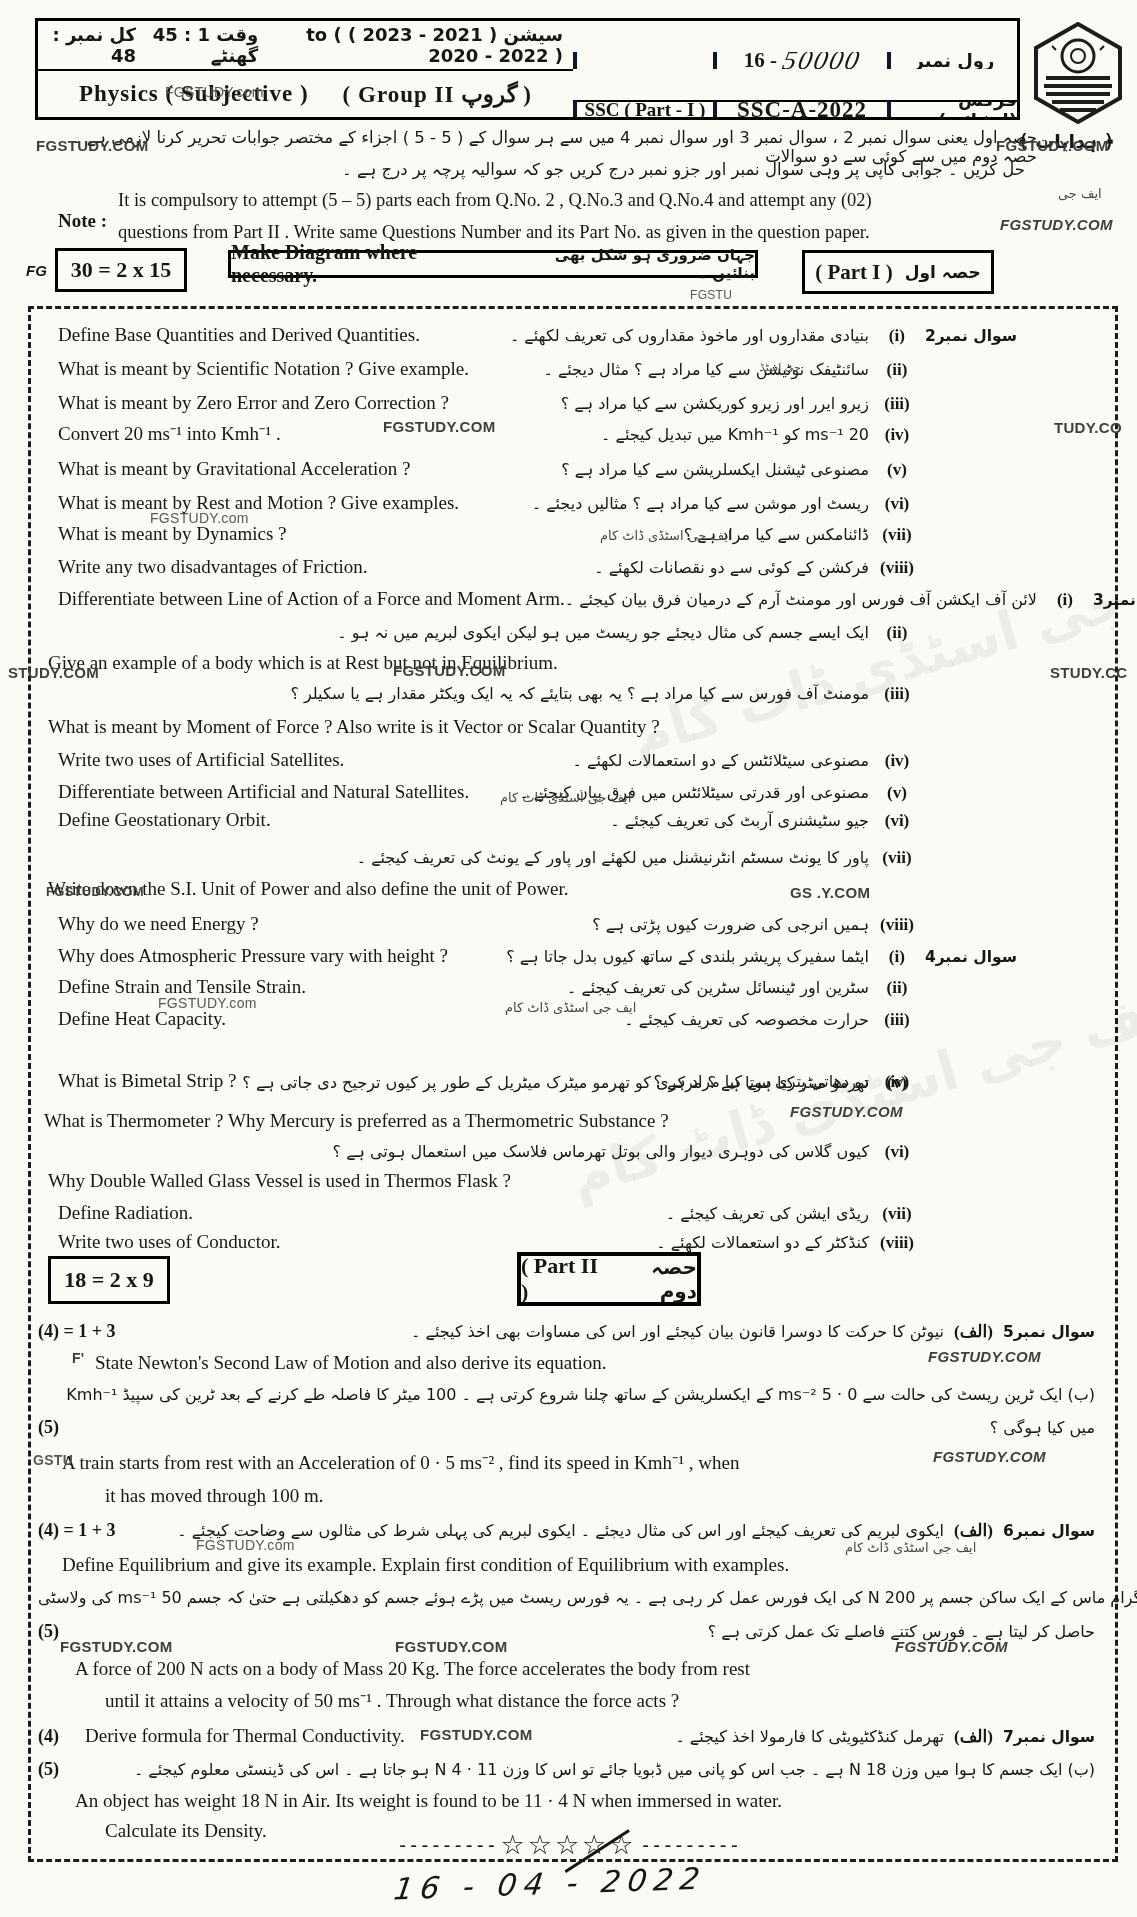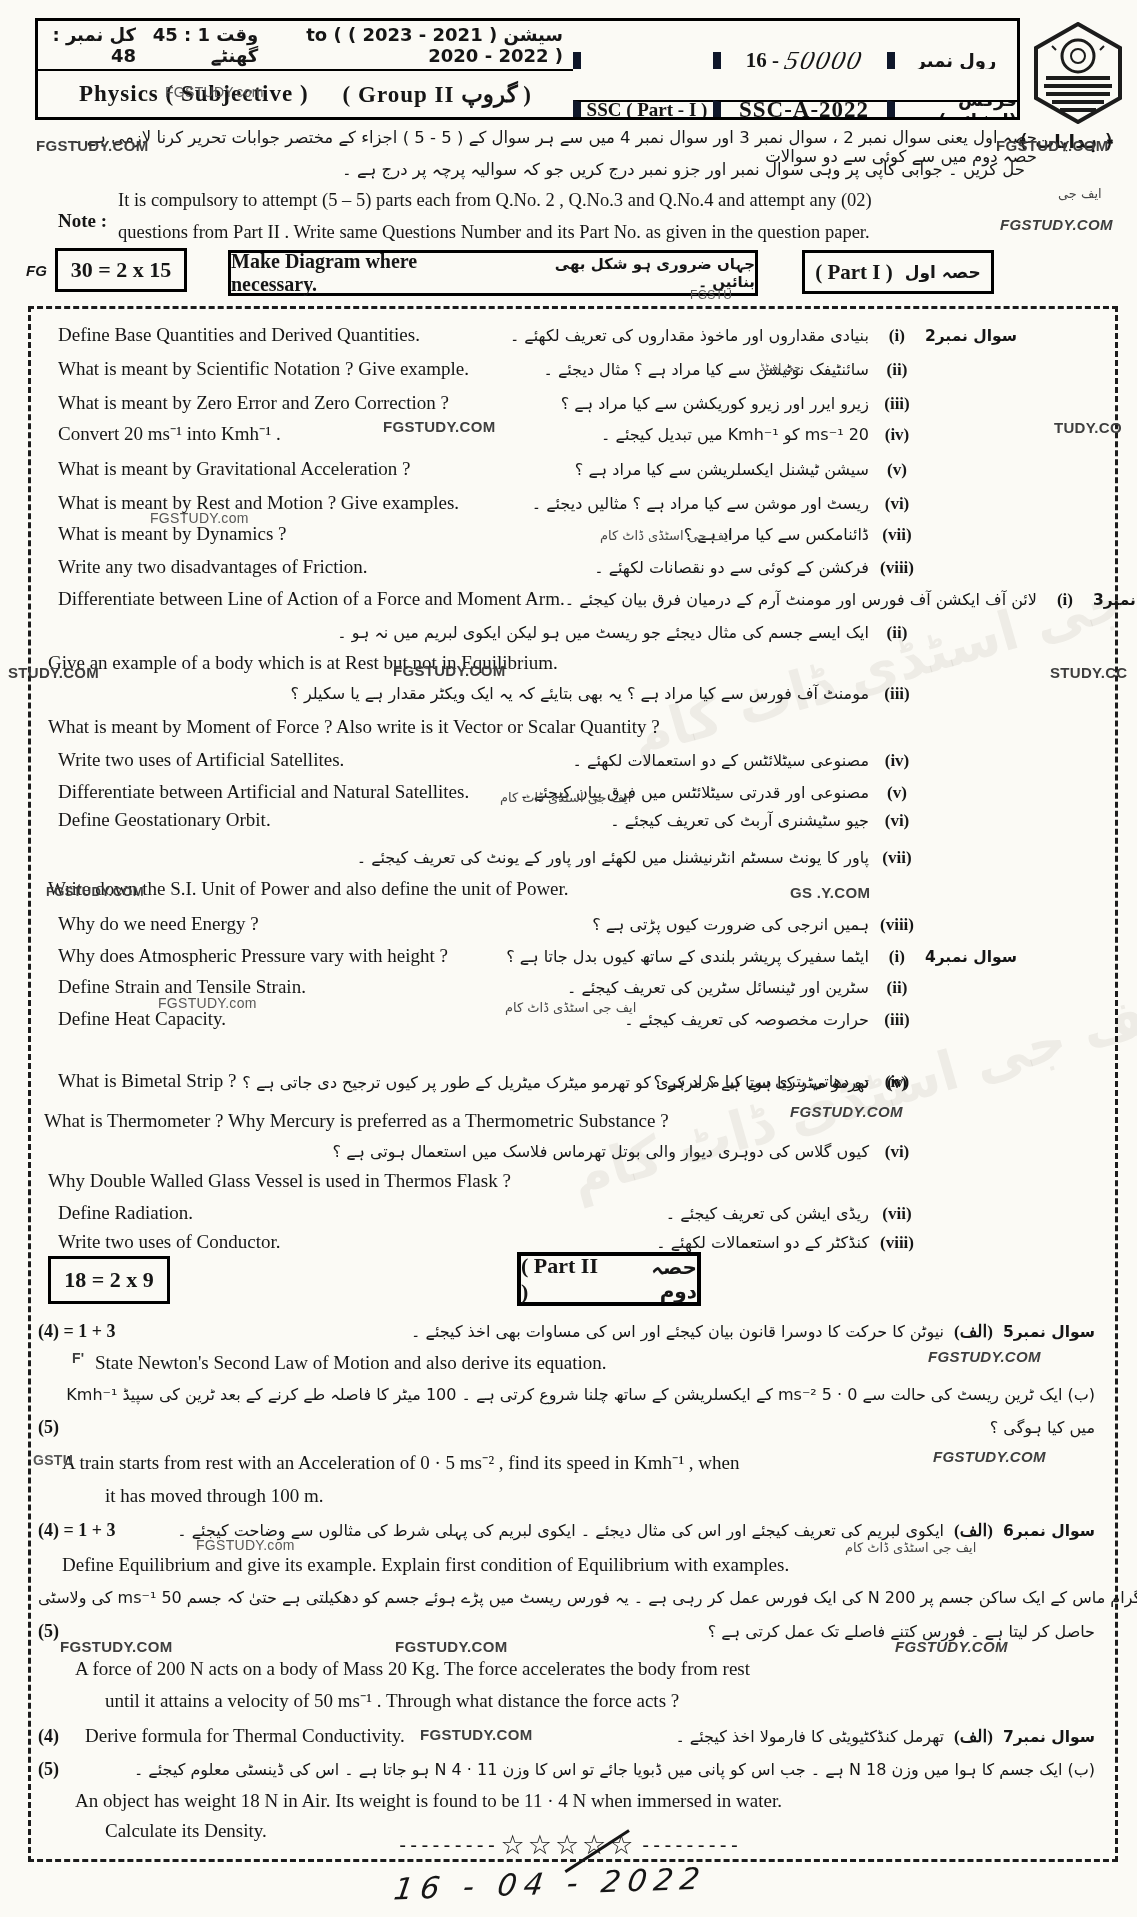--- a/index.html
+++ b/index.html
@@ -2,21 +2,21 @@
 <html><head>
 <meta charset="utf-8">
 <style>
   html,body{margin:0;padding:0;background:#9a9a9a;}
   .page{position:relative;width:1137px;height:1917px;background:#fbfaf5;overflow:hidden;
         font-family:"Liberation Serif",serif;color:#161616;}
   
   .hdr{position:absolute;left:35px;top:18px;width:985px;height:102px;border:3px solid #000;
        display:grid;grid-template-columns:535px 140px 174px auto;grid-template-rows:1fr 1fr;box-sizing:border-box;}
   .cell{display:flex;align-items:center;justify-content:center;box-sizing:border-box;overflow:hidden;}
-  .bl{border-left:8px solid #0f172a;margin-top:31px;} .bt{border-top:2px solid #000;}
+  .bl{border-left:4px solid #0f172a;margin-top:31px;} .bt{border-top:2px solid #000;}
   .sess{justify-content:space-between;padding:0 10px;font-weight:700;}
   .urtxt{direction:rtl;font-family:"DejaVu Sans","Liberation Serif",serif;}
   .hdr .urtxt{font-size:18px;font-weight:700;}
   .subj-en{font-size:23px;font-weight:700;letter-spacing:1px;}
   .code-print{font-size:21px;font-weight:700;}
   .code-hand{font-size:27px;font-style:italic;transform:skewX(-12deg);letter-spacing:2px;margin-left:6px;}
   .papercode{font-size:23px;font-weight:700;letter-spacing:1px;}
   .sscpart{font-size:19px;font-weight:700;}
   
   .logo{position:absolute;left:1032px;top:22px;}
@@ -26,21 +26,21 @@
   .instr2{position:absolute;right:112px;top:160px;left:240px;text-align:right;font-size:16.5px;}
   .note-label{position:absolute;left:58px;top:190px;font-size:19px;font-weight:700;margin-top:20px;}
   .note1{position:absolute;left:118px;top:190px;font-size:18.5px;}
   .note2{position:absolute;left:118px;top:222px;font-size:18.5px;}
   
   .fgmark{position:absolute;left:26px;top:262px;font-family:"Liberation Sans",sans-serif;
           font-style:italic;font-weight:700;font-size:15px;}
   .bx{position:absolute;border:3px solid #000;display:flex;align-items:center;justify-content:center;
       box-sizing:border-box;background:#fbfaf5;}
   .b1{left:55px;top:248px;width:132px;height:44px;font-size:22px;font-weight:700;}
-  .b2{left:228px;top:250px;width:530px;height:46px;gap:23px;}
+  .b2{left:228px;top:250px;width:530px;height:28px;gap:23px;}
   .b2 .en2{font-size:20px;font-weight:700;}
   .b2 .urtxt{font-size:15px;font-weight:700;}
   .b3{left:802px;top:250px;width:192px;height:44px;gap:12px;font-weight:700;}
   .b3 .plen{font-size:21px;} .b3 .urtxt{font-size:17px;}
   .b18{left:48px;top:1256px;width:122px;height:48px;font-size:22px;font-weight:700;}
   .bp2{left:517px;top:1252px;width:184px;height:54px;border-width:4px;gap:12px;font-weight:700;}
   .bp2 .plen{font-size:22px;} .bp2 .urtxt{font-size:20px;}
   
   .qbox{position:absolute;left:28px;top:306px;width:1090px;height:1556px;
         border:3px dashed #1c1c1c;box-sizing:border-box;}
@@ -173,21 +173,21 @@
         <span class="qlab"></span>
         <span class="num">(iv)</span>
         <span class="ur">20 ms⁻¹ کو Kmh⁻¹ میں تبدیل کیجئے ۔</span>
       </span>
   </div>
   <div class="ln" style="top:456px">
     <span class="en">What is meant by Gravitational Acceleration ?</span>
     <span class="rt">
         <span class="qlab"></span>
         <span class="num">(v)</span>
-        <span class="ur">سیشن ٹیشنل ایکسلریشن سے کیا مراد ہے ؟</span>
+        <span class="ur">مصنوعی ٹیشنل ایکسلریشن سے کیا مراد ہے ؟</span>
       </span>
   </div>
   <div class="ln" style="top:490px">
     <span class="en">What is  meant by Rest and Motion ? Give examples.</span>
     <span class="rt">
         <span class="qlab"></span>
         <span class="num">(vi)</span>
         <span class="ur">ریسٹ اور موشن سے کیا مراد ہے ؟ مثالیں دیجئے ۔</span>
       </span>
   </div>

